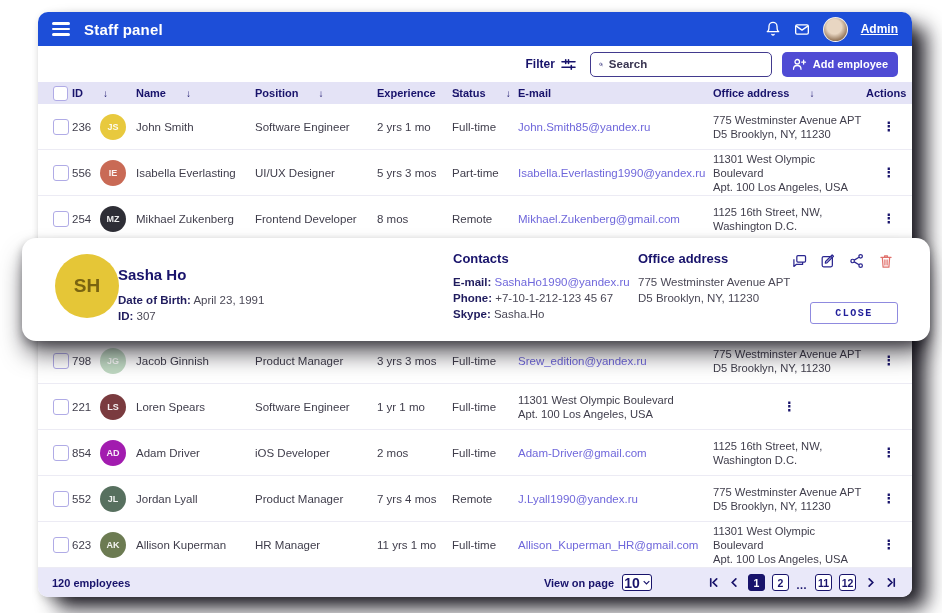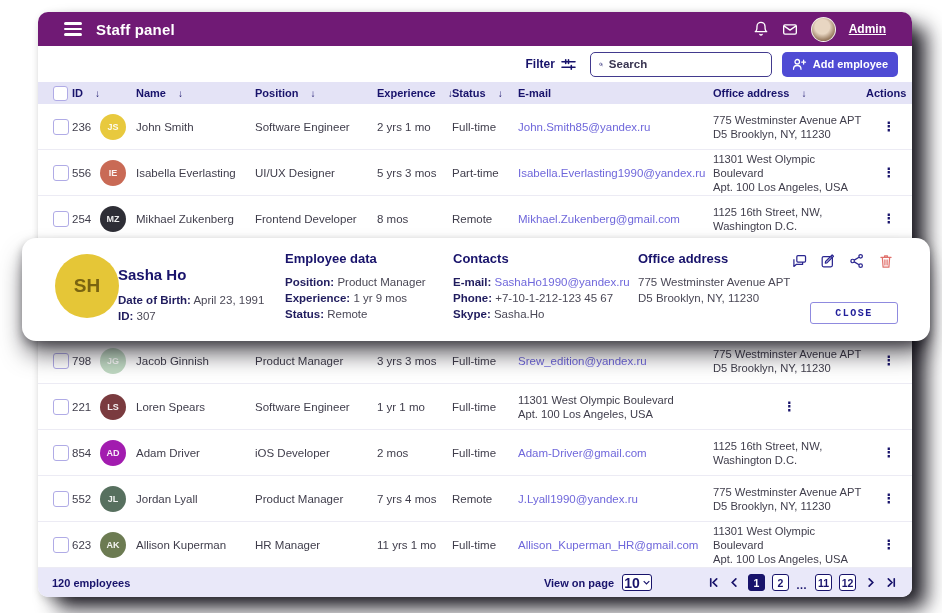--- a/index.html
+++ b/index.html
@@ -2,22 +2,22 @@
 <html><head>
 <meta charset="utf-8">
 <style>
   * { margin:0; padding:0; box-sizing:border-box; }
   html,body { width:942px; height:613px; background:#ffffff; overflow:hidden;
               font-family:"Liberation Sans","DejaVu Sans",sans-serif; }
   .window { position:absolute; left:38px; top:12px; width:874px; height:585px;
             background:#fff; border-radius:10px;
             box-shadow:16px 13px 20px -2px rgba(8,6,14,0.9), 2px 3px 8px rgba(0,0,0,0.18); }
   
-  .appbar { height:34px; background:#701a75; border-radius:10px 10px 0 0;
-            display:flex; align-items:center; padding:0 26px; }
+  .appbar { height:34px; background:#1d4ed8; border-radius:10px 10px 0 0;
+            display:flex; align-items:center; padding:0 14px; }
   .burger { width:18px; display:flex; flex-direction:column; gap:3px; cursor:pointer; }
   .burger i { display:block; height:2.4px; background:#fff; border-radius:2px; }
   .app-title { color:#fff; font-size:15px; font-weight:bold; margin-left:14px; letter-spacing:.2px; }
   .appbar-right { margin-left:auto; display:flex; align-items:center; gap:13px; }
   .abicon { width:16px; height:16px; display:flex; align-items:center; }
   .admin-avatar { width:25px; height:25px; border-radius:50%;
        background:radial-gradient(circle at 45% 38%, #e8d6c2 0 38%, #9a7d62 70%, #5d4a3a);
        border:1.5px solid rgba(255,255,255,.85); }
   .admin-name { color:#fff; font-size:12px; font-weight:bold; text-decoration:underline; cursor:pointer; }
   
@@ -31,21 +31,21 @@
                      font-family:inherit; background:transparent; }
   .searchbox input::placeholder { color:#3a3652; font-weight:bold; }
   .add-btn { height:25px; background:#4F4BD4; color:#fff; border:none; border-radius:5px;
              font-size:11px; font-weight:bold; display:flex; align-items:center; gap:6px;
              padding:0 10px; cursor:pointer; font-family:inherit; }
   
   .grid { display:grid;
           grid-template-columns:19px 28px 36px 119px 122px 75px 66px 195px 153px 1fr;
           padding-left:15px; align-items:center; }
   .thead { height:22px; background:#E4E3F6; color:#18136B; font-size:11px; font-weight:bold; }
-  .th { display:flex; align-items:center; gap:12px; white-space:nowrap; cursor:pointer; }
+  .th { display:flex; align-items:center; gap:20px; white-space:nowrap; cursor:pointer; }
   .th .arr { font-size:10px; }
   .th-actions { justify-content:flex-end; padding-right:14px; }
   .row { height:46px; border-bottom:1px solid #ECEBF4; font-size:11.5px; color:#3F3D4B; }
   .cell { white-space:nowrap; }
   .cb { width:16px; height:16px; border:1.5px solid #B0ABE6; border-radius:3px;
         background:#fff; cursor:pointer; }
   .avatar { width:26px; height:26px; border-radius:50%; color:rgba(255,255,255,.92);
             font-size:9px; font-weight:bold; display:flex; align-items:center;
             justify-content:center; }
   .email { color:#6F67DB; cursor:pointer; }
@@ -348,26 +348,20 @@
     </div>
   </div>
 
   <div class="card">
     <div class="card-avatar" style="background: rgb(229, 198, 55);">SH</div>
     <div class="card-name-block">
       <div class="card-name">Sasha Ho</div>
       <div class="kv"><b>Date of Birth:</b> <span>April 23, 1991</span></div>
       <div class="kv"><b>ID:</b> <span>307</span></div>
     </div>
-    <div class="card-sec sec-emp">
-      <div class="sec-title">Employee data</div>
-      <div class="kv"><b>Position:</b> <span>Product Manager</span></div>
-      <div class="kv"><b>Experience:</b> <span>1 yr 9 mos</span></div>
-      <div class="kv"><b>Status:</b> <span>Remote</span></div>
-    </div>
     <div class="card-sec sec-con">
       <div class="sec-title">Contacts</div>
       <div class="kv"><b>E-mail:</b> <span class="email">SashaHo1990@yandex.ru</span></div>
       <div class="kv"><b>Phone:</b> <span>+7-10-1-212-123 45 67</span></div>
       <div class="kv"><b>Skype:</b> <span>Sasha.Ho</span></div>
     </div>
     <div class="card-sec sec-off">
       <div class="sec-title">Office address</div>
       <div class="office-lines">775 Westminster Avenue APT
 D5 Brooklyn, NY, 11230</div>

